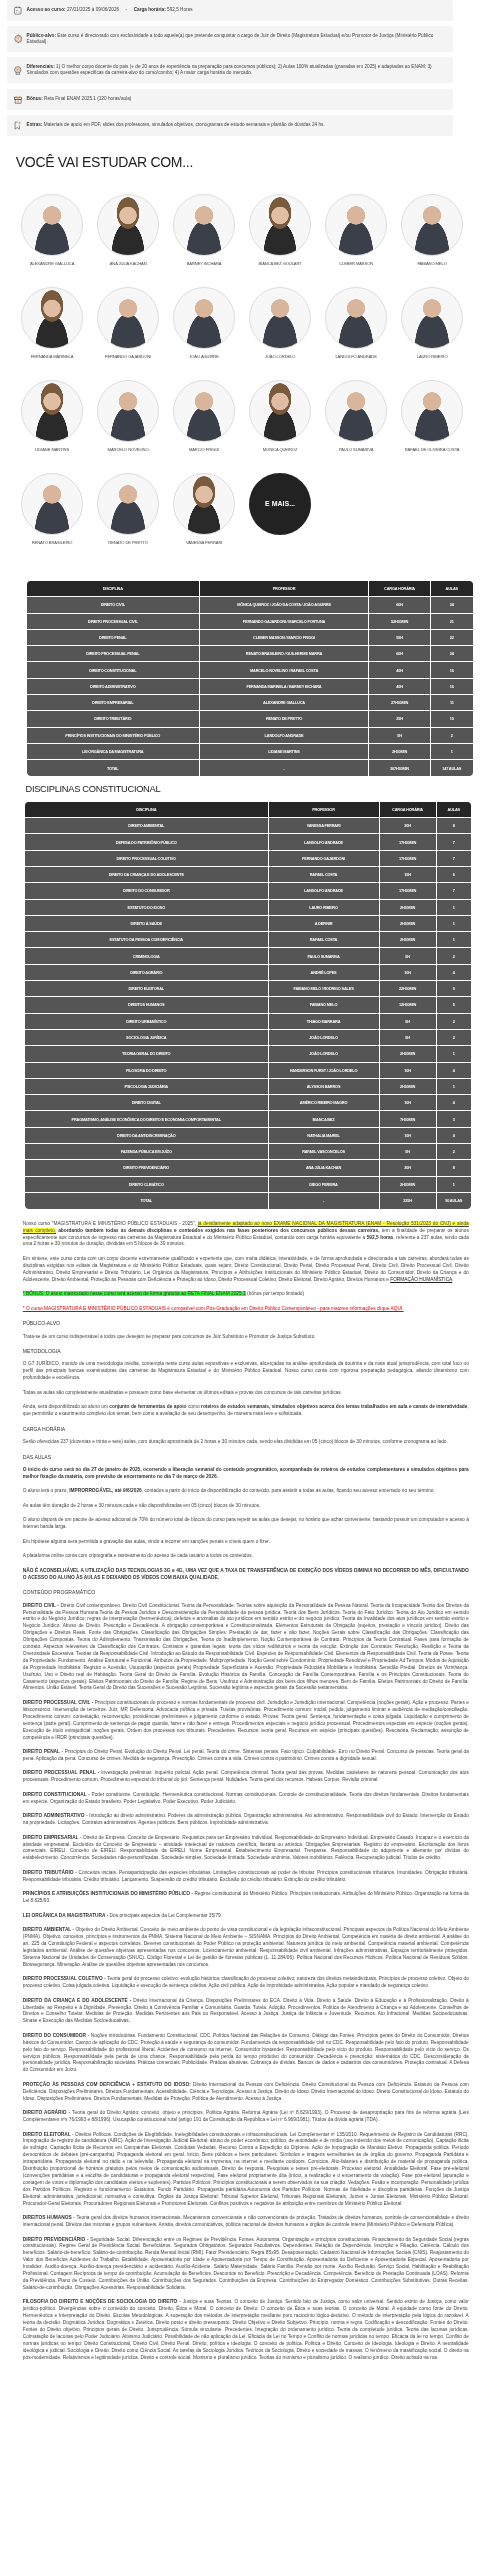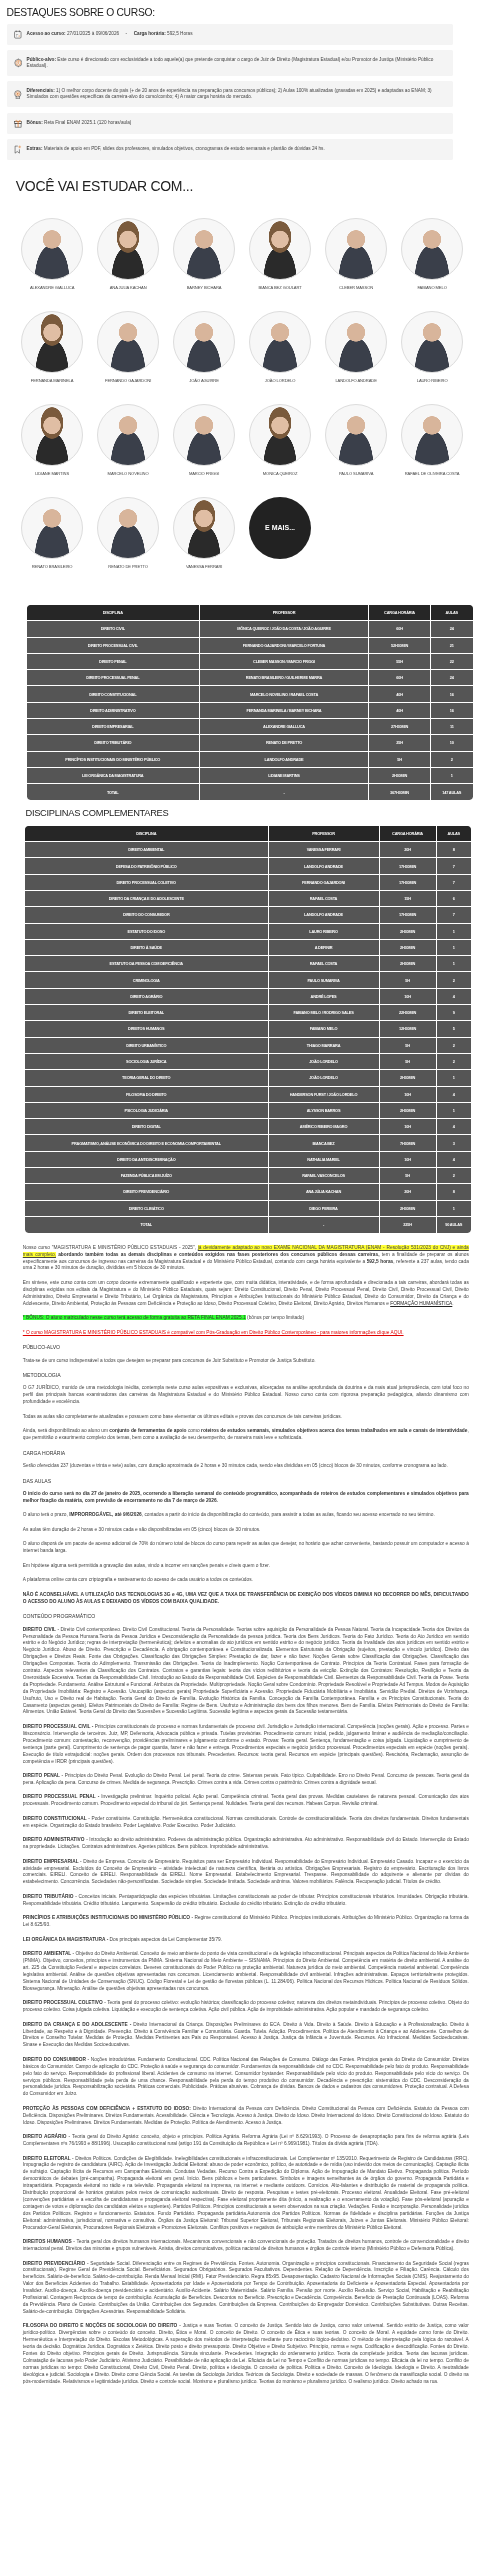--- a/index.html
+++ b/index.html
@@ -140,21 +140,20 @@
   .red-link { color: #e00000; text-decoration: underline; }
   .und { text-decoration: underline; color: #222; }
   .bold { font-weight: bold; color: #333; }
   .syll b { color: #333; }
 </style>
 </head>
 <body>
 
 <div class="wrap">
 
-  <h1 class="section-title">DESTAQUES SOBRE O CURSO:</h1>
 
   <div class="hl-list">
     <div class="hl-card single">
       <span class="ic">
         <svg width="7.6" height="8.7" viewBox="0 0 14 16">
             <rect x="1" y="2.5" width="12" height="12.5" rx="2" fill="none" stroke="#333" stroke-width="1"></rect>
             <line x1="4" y1="1" x2="4" y2="4" stroke="#333"></line>
             <line x1="10" y1="1" x2="10" y2="4" stroke="#333"></line>
             <circle cx="4.5" cy="8" r=".7" fill="#333"></circle>
             <circle cx="7" cy="8" r=".7" fill="#333"></circle>
@@ -395,21 +394,21 @@
           <tr>
             <td>TOTAL</td>
             <td>-</td>
             <td>367H30MIN</td>
             <td>147 AULAS</td>
           </tr>
         </tbody>
     </table>
   </div>
 
-  <h2 class="comp-title">DISCIPLINAS COMPLEMENTARES</h2>
+  <h2 class="comp-title">DISCIPLINAS CONSTITUCIONAL</h2>
 
   <div id="comp-table-wrap" class="tbl-wrap">
     <table class="tbl" id="comp-table">
       <colgroup>
           <col style="width:243px">
           <col style="width:111px">
           <col style="width:57px">
           <col style="width:35px">
         </colgroup>
       <thead>

